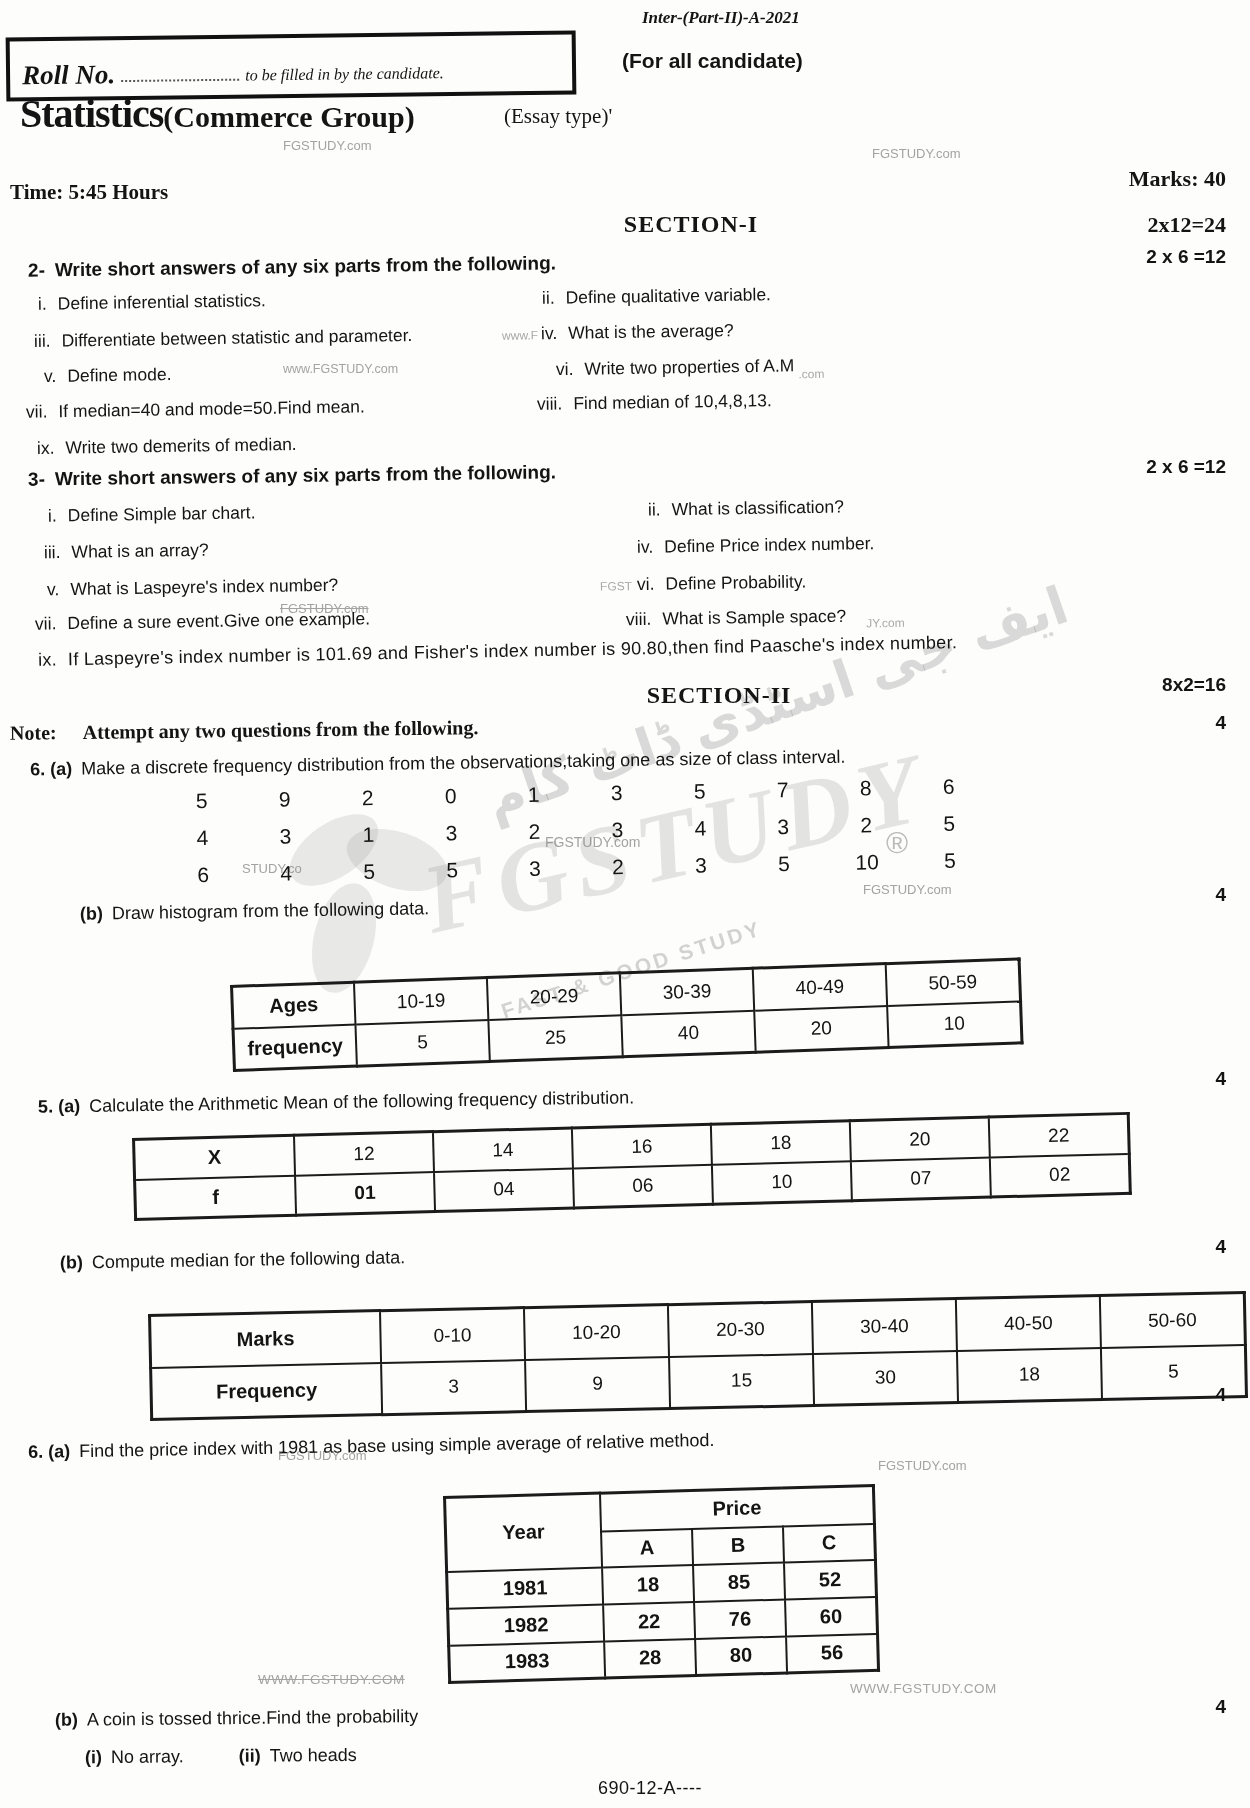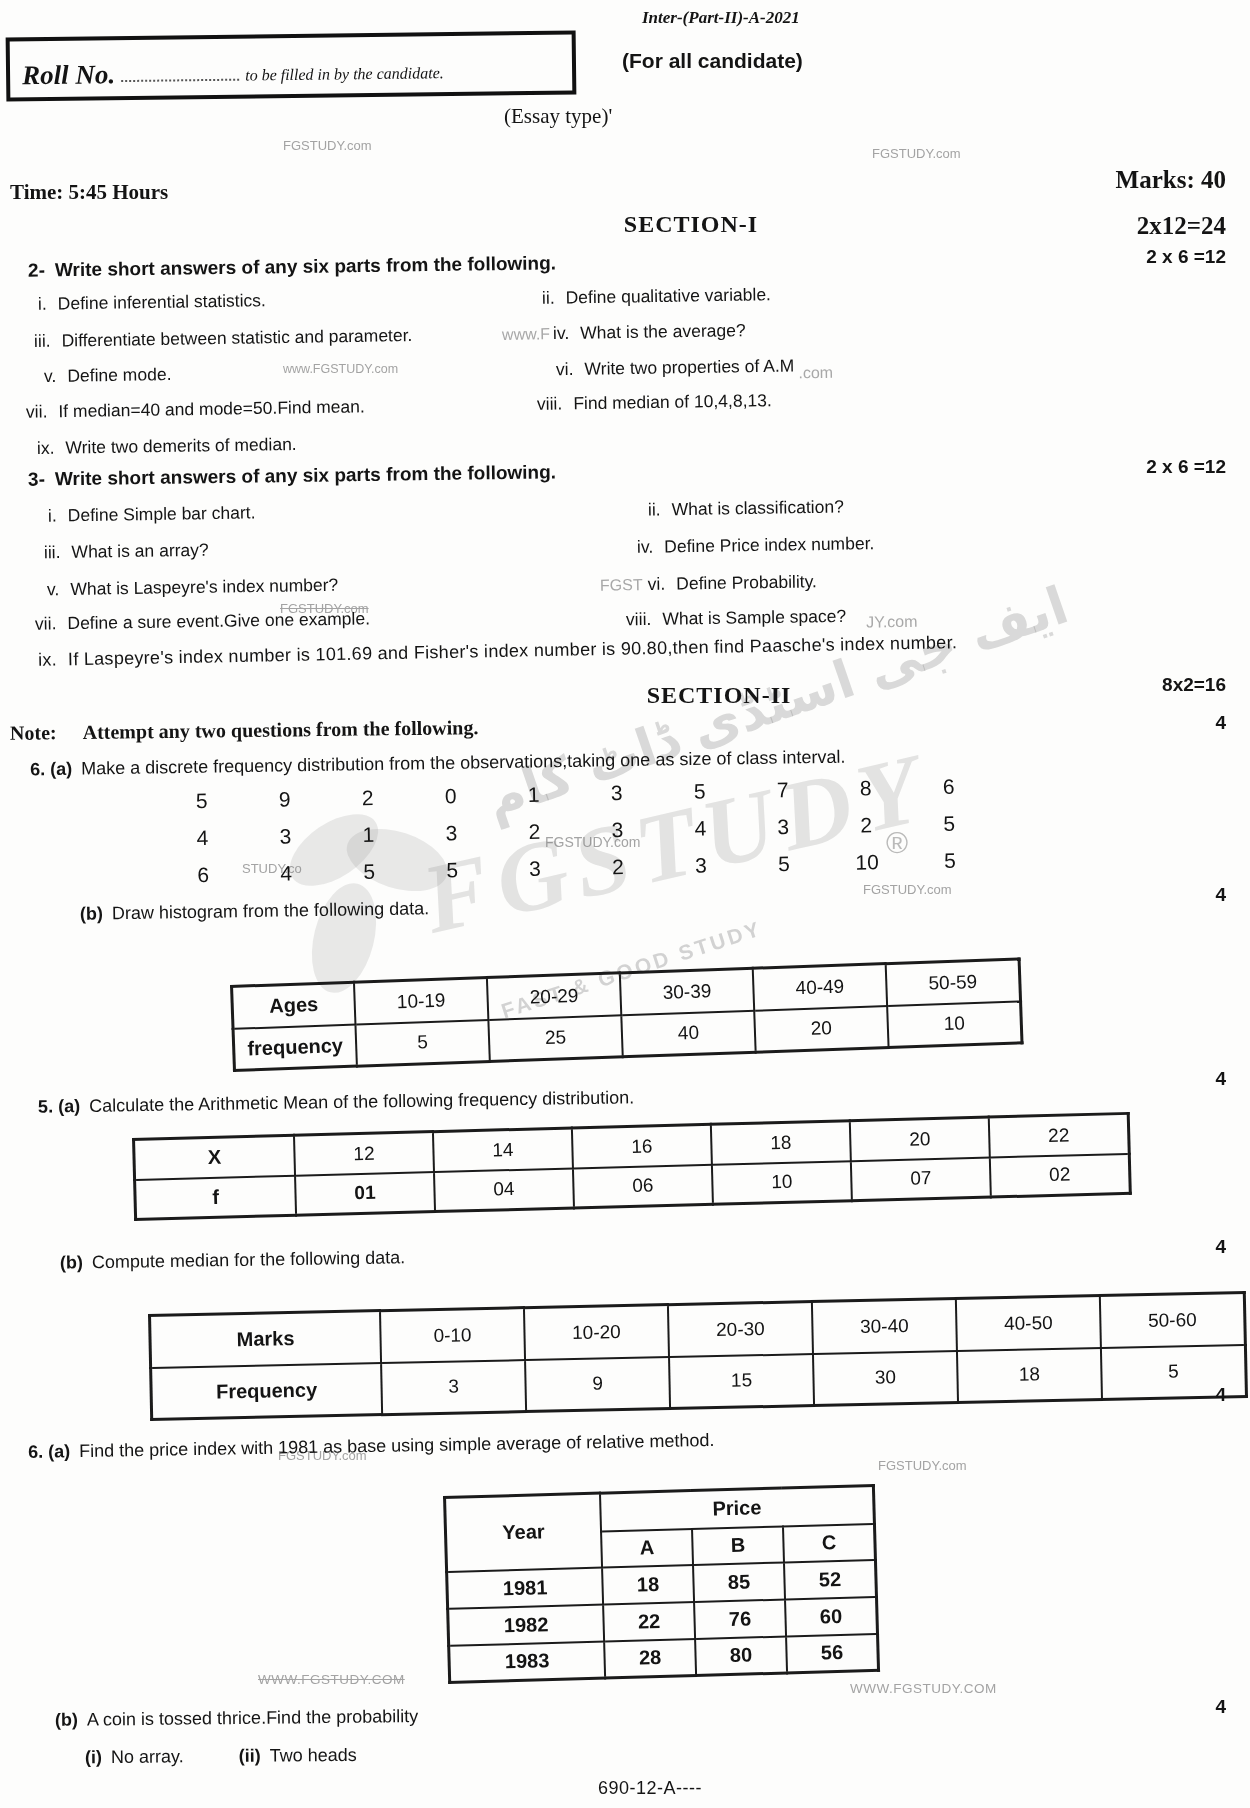--- a/index.html
+++ b/index.html
@@ -18,21 +18,21 @@
   .roll-line{flex:0 0 118px;border-bottom:2px dotted #555;height:1px;margin:0 6px 6px 6px;}
   .roll-note{font-family:"Liberation Serif",serif;font-style:italic;font-size:16px;margin-bottom:2px;}
   .sessions{font-size:21px;font-weight:bold;}
   .subject{font-family:"Liberation Serif",serif;font-weight:bold;font-size:40px;letter-spacing:-1px;}
   .group{font-family:"Liberation Serif",serif;font-weight:bold;font-size:30px;}
   .essay{font-family:"Liberation Serif",serif;font-size:21px;}
   .time{font-family:"Liberation Serif",serif;font-weight:bold;font-size:21px;}
 
   
   .mk{position:absolute;right:24px;z-index:2;font-weight:bold;font-size:19px;text-align:right;white-space:nowrap;}
-  .mk.serif{font-size:25px;}
+  .mk.serif{font-size:22px;}
 
   
   .sec{width:1250px;text-align:center;font-family:"Liberation Serif",serif;font-weight:bold;
        font-size:24px;letter-spacing:1px;}
   .qhead{font-weight:bold;font-size:19px;transform:rotate(-0.8deg);white-space:nowrap;}
   .qhead .qnum{margin-right:10px;}
   .note-line{font-family:"Liberation Serif",serif;font-weight:bold;font-size:20px;white-space:nowrap;}
   .note-line .nt{margin-left:26px;}
 
   
@@ -52,21 +52,21 @@
   table.tbl{border-collapse:collapse;border:3px solid #1b1b1b;background:transparent;}
   table.tbl td{border:2px solid #1b1b1b;text-align:center;vertical-align:middle;
                font-size:19px;padding:0 4px;background:transparent;}
   table.tbl td.lab{font-weight:bold;font-size:20px;}
   table.price td{font-weight:bold;font-size:20px;}
 
   
   .wm{position:absolute;z-index:1;color:#a3a3a3;font-size:13px;white-space:nowrap;}
   .wm.strike{text-decoration:line-through;}
   .wm.caps{font-size:13.5px;letter-spacing:0.5px;}
-  .wmfrag{color:#a8a8a8;font-size:16px;font-weight:normal;}
+  .wmfrag{color:#a8a8a8;font-size:12px;font-weight:normal;}
   .big-wm{position:absolute;left:425px;top:845px;z-index:1;font-family:"Liberation Serif",serif;
           font-style:italic;font-weight:bold;font-size:98px;letter-spacing:9px;
           color:rgba(125,125,125,0.20);transform:rotate(-13deg);transform-origin:0 50%;white-space:nowrap;}
   .slogan-wm{position:absolute;left:502px;top:1000px;z-index:1;font-weight:bold;font-size:21px;
              letter-spacing:3px;color:rgba(120,120,120,0.32);transform:rotate(-18deg);
              transform-origin:0 50%;white-space:nowrap;}
   .urdu-wm{position:absolute;left:488px;top:772px;z-index:1;font-family:"DejaVu Sans",sans-serif;
            font-size:52px;font-weight:bold;color:rgba(110,110,110,0.25);transform:rotate(-19deg);
            transform-origin:0 50%;white-space:nowrap;}
   .reg-wm{position:absolute;left:886px;top:826px;z-index:1;font-size:30px;color:rgba(120,120,120,0.5);}
@@ -106,20 +106,23 @@
   <div class="abs exam-code" style="left:642px;top:8px;">Inter-(Part-II)-A-2021</div>
 
   <div class="abs roll-box" style="left:6px;top:34px;">
     <span class="roll-label">Roll No.</span>
     <span class="roll-line"></span>
     <span class="roll-note">to be filled in by the candidate.</span>
   </div>
 
   <div class="abs sessions" style="left:622px;top:49px;">(For all candidate)</div>
 
+  <div class="abs nowrap" style="left:20px;top:90px;">
+    <span class="subject">Statistics</span><span class="group">(Commerce Group)</span>
+  </div>
   <div class="abs essay" style="left:504px;top:104px;">(Essay type)'</div>
 
   <div class="abs time" style="left:10px;top:180px;">Time: 5:45 Hours</div>
   <div class="mk serif" style="top:166px;font-family:'Liberation Serif',serif;">Marks: 40</div>
 
   <div class="abs sec" style="left:0;top:211px;padding-left:66px;">SECTION-I</div>
   <div class="mk serif" style="top:212px;font-family:'Liberation Serif',serif;">2x12=24</div>
 
   <div class="abs qhead" style="left:28px;top:256px;">
     <span class="qnum">2-</span><span>Write short answers of any six parts from the following.</span>

